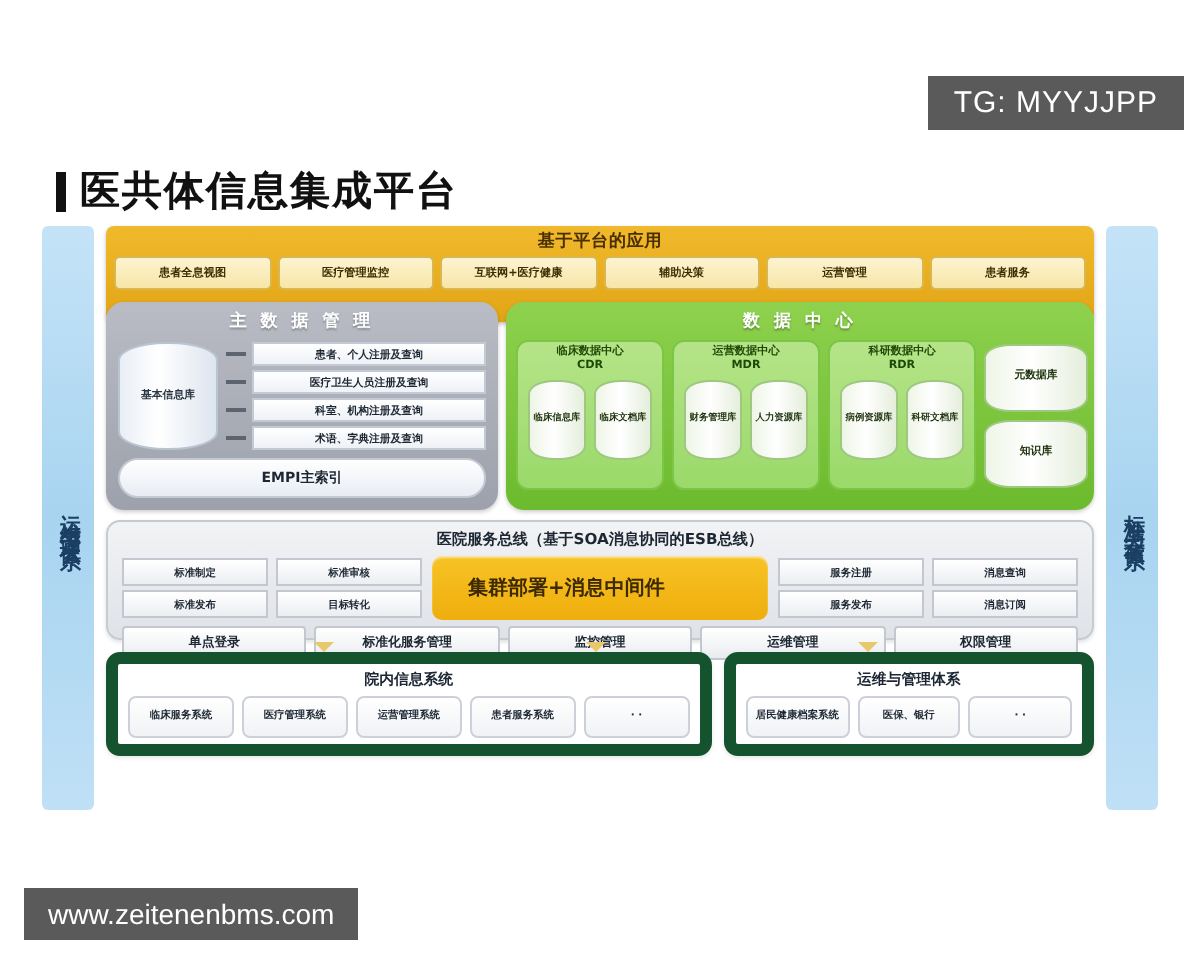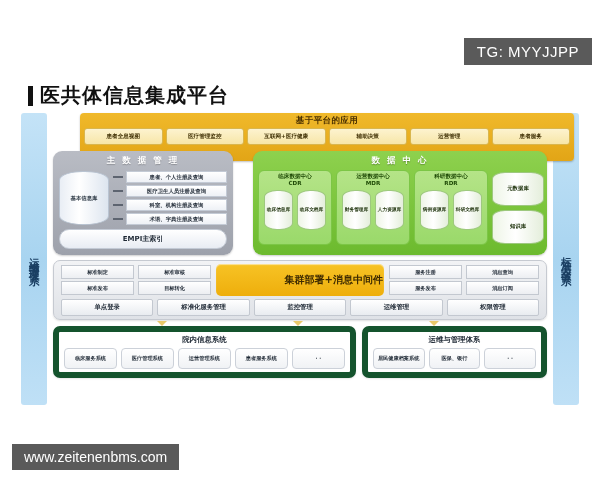--- a/index.html
+++ b/index.html
@@ -40,38 +40,38 @@
     writing-mode:vertical-rl;font-size:10.5px;font-weight:bold;color:#1a3f63;
     letter-spacing:3px;line-height:1.1;
   }
 
   .core{position:absolute;left:36px;top:0;width:494px;height:100%;}
 
   
   .apps{
     position:absolute;left:0;top:0;width:100%;height:48px;
     background:linear-gradient(180deg,#f0b92b 0%,#e2a516 100%);
-    border-radius:4px;box-shadow:0 1px 2px rgba(0,0,0,.25);margin-left:27px;
+    border-radius:4px;box-shadow:0 1px 2px rgba(0,0,0,.25);
   }
   .apps-title{
     text-align:center;font-size:8.5px;font-weight:bold;color:#4a3000;
     padding-top:2px;letter-spacing:.4px;
   }
   .apps-row{display:flex;gap:3px;padding:1px 4px 0;}
   .app-chip{
     flex:1;background:linear-gradient(180deg,#fdf3cf 0%,#f7e6a8 100%);
     border:1px solid #d9b64e;border-radius:3px;text-align:center;
     font-size:5.6px;color:#3d2d00;padding:3.5px 0;font-weight:bold;white-space:nowrap;
   }
 
   
   .mid{position:absolute;left:0;top:38px;width:100%;height:104px;}
 
   .mdm{
-    position:absolute;left:0;top:0;width:180px;height:100%;
+    position:absolute;left:0;top:0;width:196px;height:100%;
     background:linear-gradient(180deg,#b9bcc4 0%,#9da1ab 100%);
     border-radius:9px;box-shadow:0 1px 2px rgba(0,0,0,.2);
   }
   .mdm-title{text-align:center;font-size:8.5px;font-weight:bold;color:#ffffff;
     letter-spacing:2px;padding-top:4px;text-shadow:0 1px 1px rgba(0,0,0,.25);}
   .mdm-body{display:flex;gap:4px;padding:4px 6px 0;}
   .cylinder{
     width:48px;background:linear-gradient(90deg,#e9eef5 0%,#ffffff 40%,#dde5ef 100%);
     border:1px solid #b9c4d2;border-radius:24px/9px;
     display:flex;align-items:center;justify-content:center;text-align:center;
@@ -124,22 +124,22 @@
   .esb-title{text-align:center;font-size:7.6px;font-weight:bold;color:#1d2733;padding-top:4px;}
   .esb-body{display:flex;align-items:center;gap:5px;padding:3px 7px 0;}
   .esb-grid{display:grid;grid-template-columns:1fr 1fr;gap:2px 4px;width:150px;}
   .esb-chip{
     background:linear-gradient(180deg,#ffffff 0%,#eceef2 100%);
     border:1px solid #c3c8d0;text-align:center;font-size:5.2px;color:#1d2733;
     padding:2.5px 0;font-weight:bold;white-space:nowrap;
   }
   .esb-center{
     flex:1;background:linear-gradient(180deg,#f7c325 0%,#eeae0c 100%);
-    border-radius:5px;text-align:right;font-size:10px;font-weight:bold;color:#3d2a00;
-    padding:9px 1px;box-shadow:inset 0 1px 1px rgba(255,255,255,.55);
+    border-radius:5px;text-align:left;font-size:10px;font-weight:bold;color:#3d2a00;
+    padding:9px 18px;box-shadow:inset 0 1px 1px rgba(255,255,255,.55);
   }
   .esb-bottom{display:flex;gap:4px;padding:3px 7px 0;}
   .esb-btn{
     flex:1;background:linear-gradient(180deg,#ffffff 0%,#e9ecf0 100%);
     border:1px solid #c3c8d0;border-radius:2px;text-align:center;
     font-size:6.4px;font-weight:bold;color:#1d2733;padding:3px 16px;white-space:nowrap;
   }
 
   
   .bottom{position:absolute;left:0;top:213px;width:100%;height:52px;display:flex;gap:6px;}
@@ -256,20 +256,21 @@
           <div class="dc-side">
             <div class="dc-cyl">元数据库</div>
             <div class="dc-cyl">知识库</div>
           </div>
 
         </div>
       </div>
     </div>
 
     <div class="esb">
+      <div class="esb-title">医院服务总线（基于SOA消息协同的ESB总线）</div>
       <div class="esb-body">
         <div class="esb-grid">
           <div class="esb-chip">标准制定</div>
           <div class="esb-chip">标准审核</div>
           <div class="esb-chip">标准发布</div>
           <div class="esb-chip">目标转化</div>
         </div>
         <div class="esb-center">集群部署+消息中间件</div>
         <div class="esb-grid">
           <div class="esb-chip">服务注册</div>

